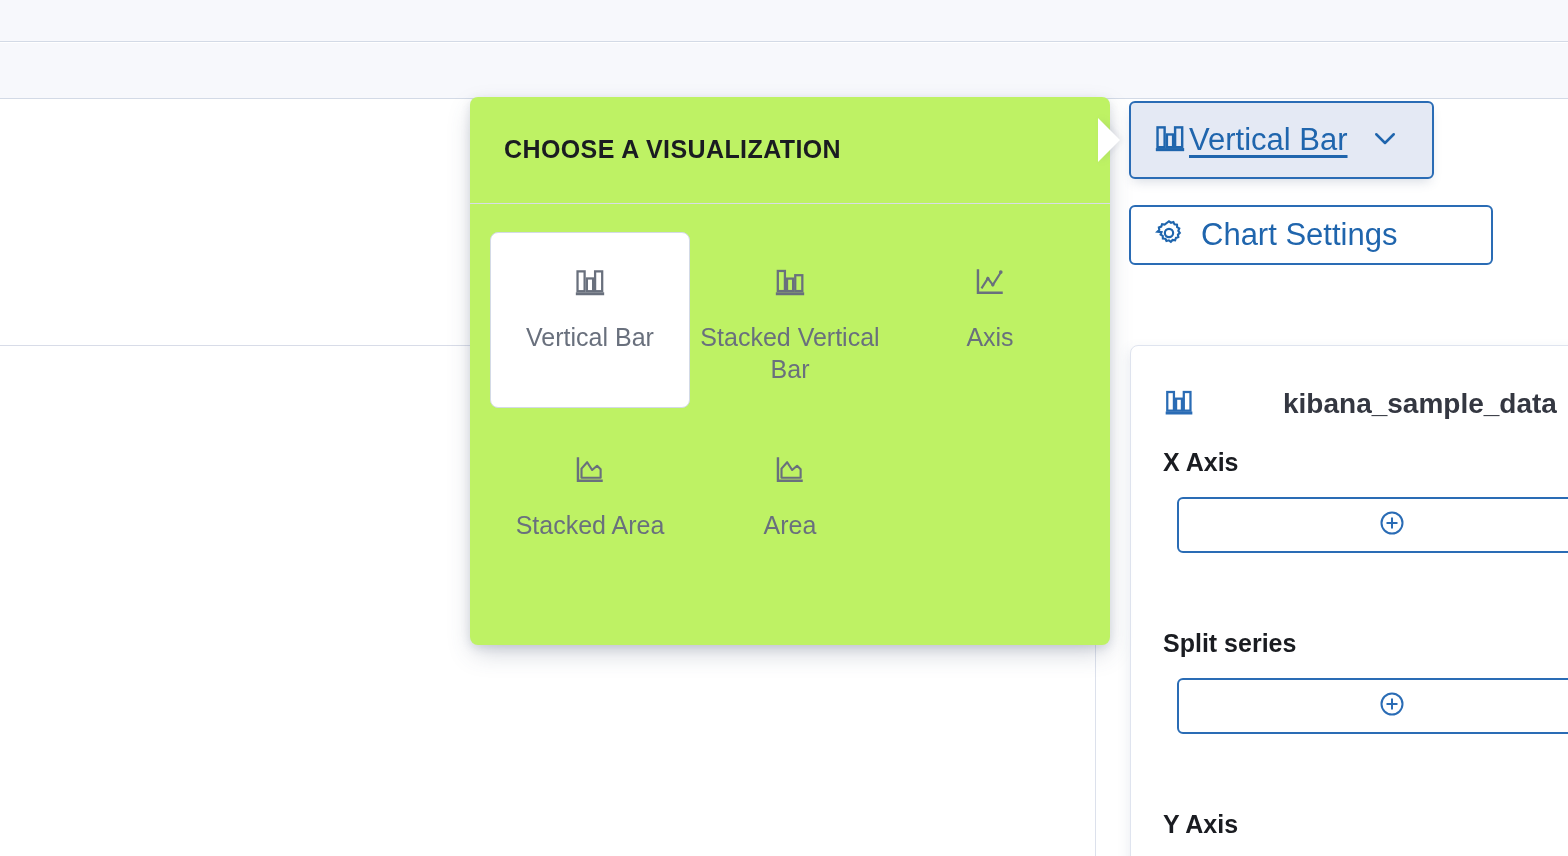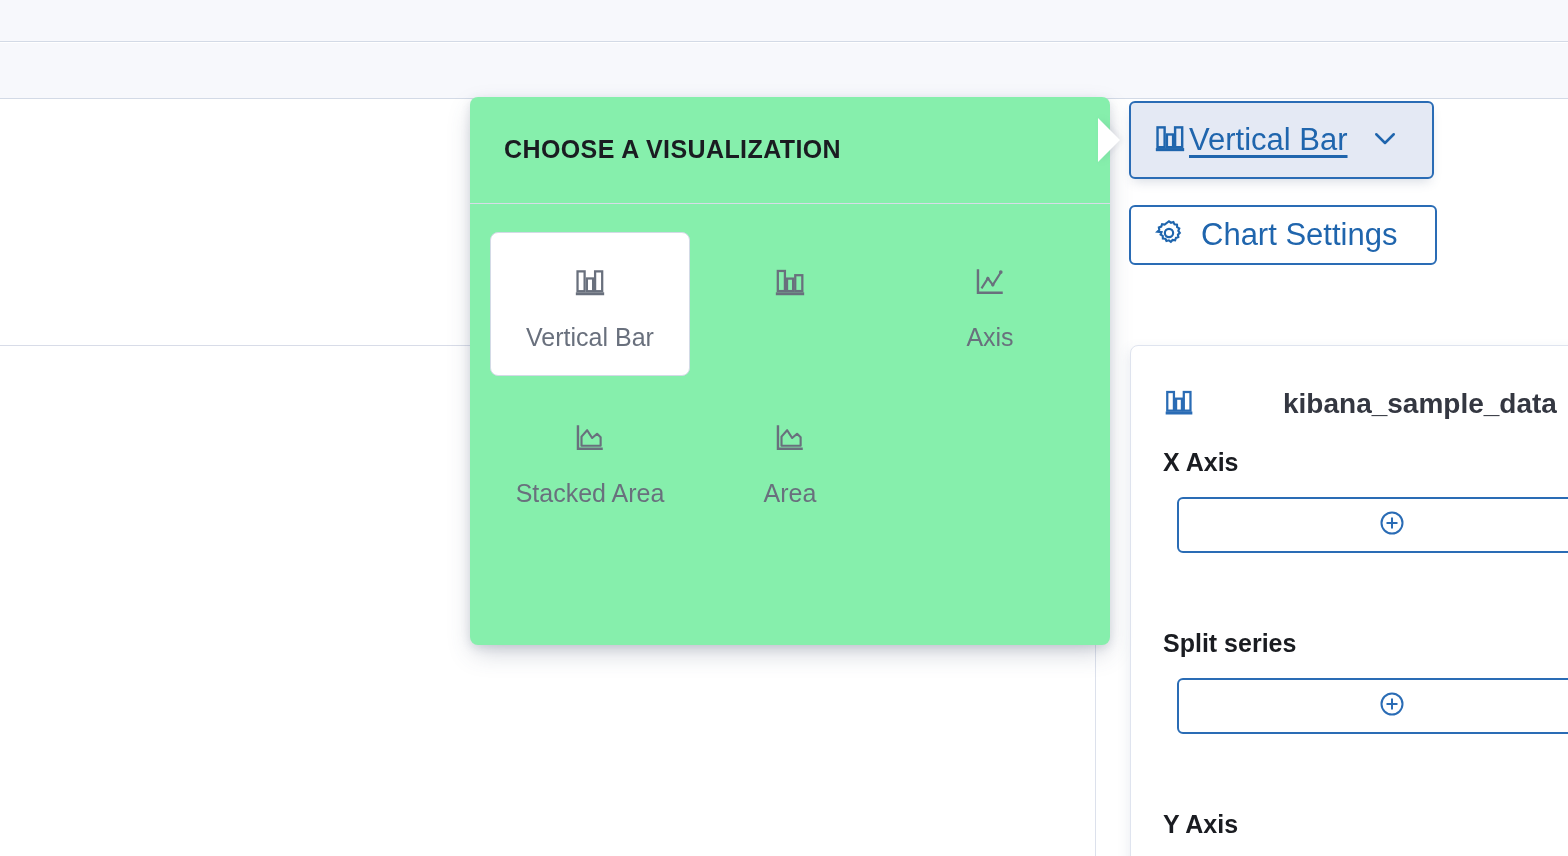--- a/index.html
+++ b/index.html
@@ -92,21 +92,21 @@
     margin-right: 2px;
     display: block;
   }
   .btn-viz-type .caret {
     margin-left: 22px;
     display: block;
   }
 
   .btn-chart-settings {
     margin-top: 26px;
-    width: 308px;
+    width: 364px;
     height: 60px;
     background: #ffffff;
     border: 2px solid #2a6cb5;
     padding: 0 22px;
   }
   .btn-chart-settings .gear {
     display: block;
     margin-right: 16px;
   }
   .btn-chart-settings .label {
@@ -165,21 +165,21 @@
   }
   .gap-lg { height: 52px; }
 
   
   .popover {
     position: absolute;
     left: 470px;
     top: 97px;
     width: 640px;
     height: 548px;
-    background: #86efac;
+    background: #bef264;
     border-radius: 8px;
     box-shadow: 0 10px 26px -4px rgba(65,78,107,0.28),
                 0 3px 10px rgba(65,78,107,0.14);
     z-index: 20;
   }
   .popover-arrow {
     position: absolute;
     left: 1098px;
     top: 118px;
     width: 0; height: 0;
@@ -346,20 +346,21 @@
 
       <div class="viz-item">
         <span class="icon-wrap">
           <svg width="34" height="34" viewBox="0 0 24 24" fill="none" stroke="#69707d" stroke-width="1.6">
             <rect x="3.4" y="4.2" width="5" height="14.2"></rect>
             <rect x="9.9" y="9.6" width="4.3" height="8.8"></rect>
             <rect x="15.7" y="7.2" width="5" height="11.2"></rect>
             <line x1="2" y1="20.3" x2="22" y2="20.3" stroke-width="2.1"></line>
           </svg>
         </span>
+        <span class="viz-label">Stacked Vertical Bar</span>
       </div>
 
       <div class="viz-item">
         <span class="icon-wrap">
           <svg width="34" height="34" viewBox="0 0 24 24" fill="none" stroke="#69707d" stroke-width="1.5">
             <polyline points="3.5,3 3.5,19.6 21,19.6" stroke-width="1.7"></polyline>
             <polyline points="6,16.5 10.5,9.5 14,14 19.5,5.5" fill="none"></polyline>
             <circle cx="10.5" cy="9.5" r="1.2" fill="#69707d" stroke="none"></circle>
             <circle cx="14" cy="14" r="1.2" fill="#69707d" stroke="none"></circle>
             <circle cx="19.6" cy="5" r="1.3" fill="#69707d" stroke="none"></circle>

